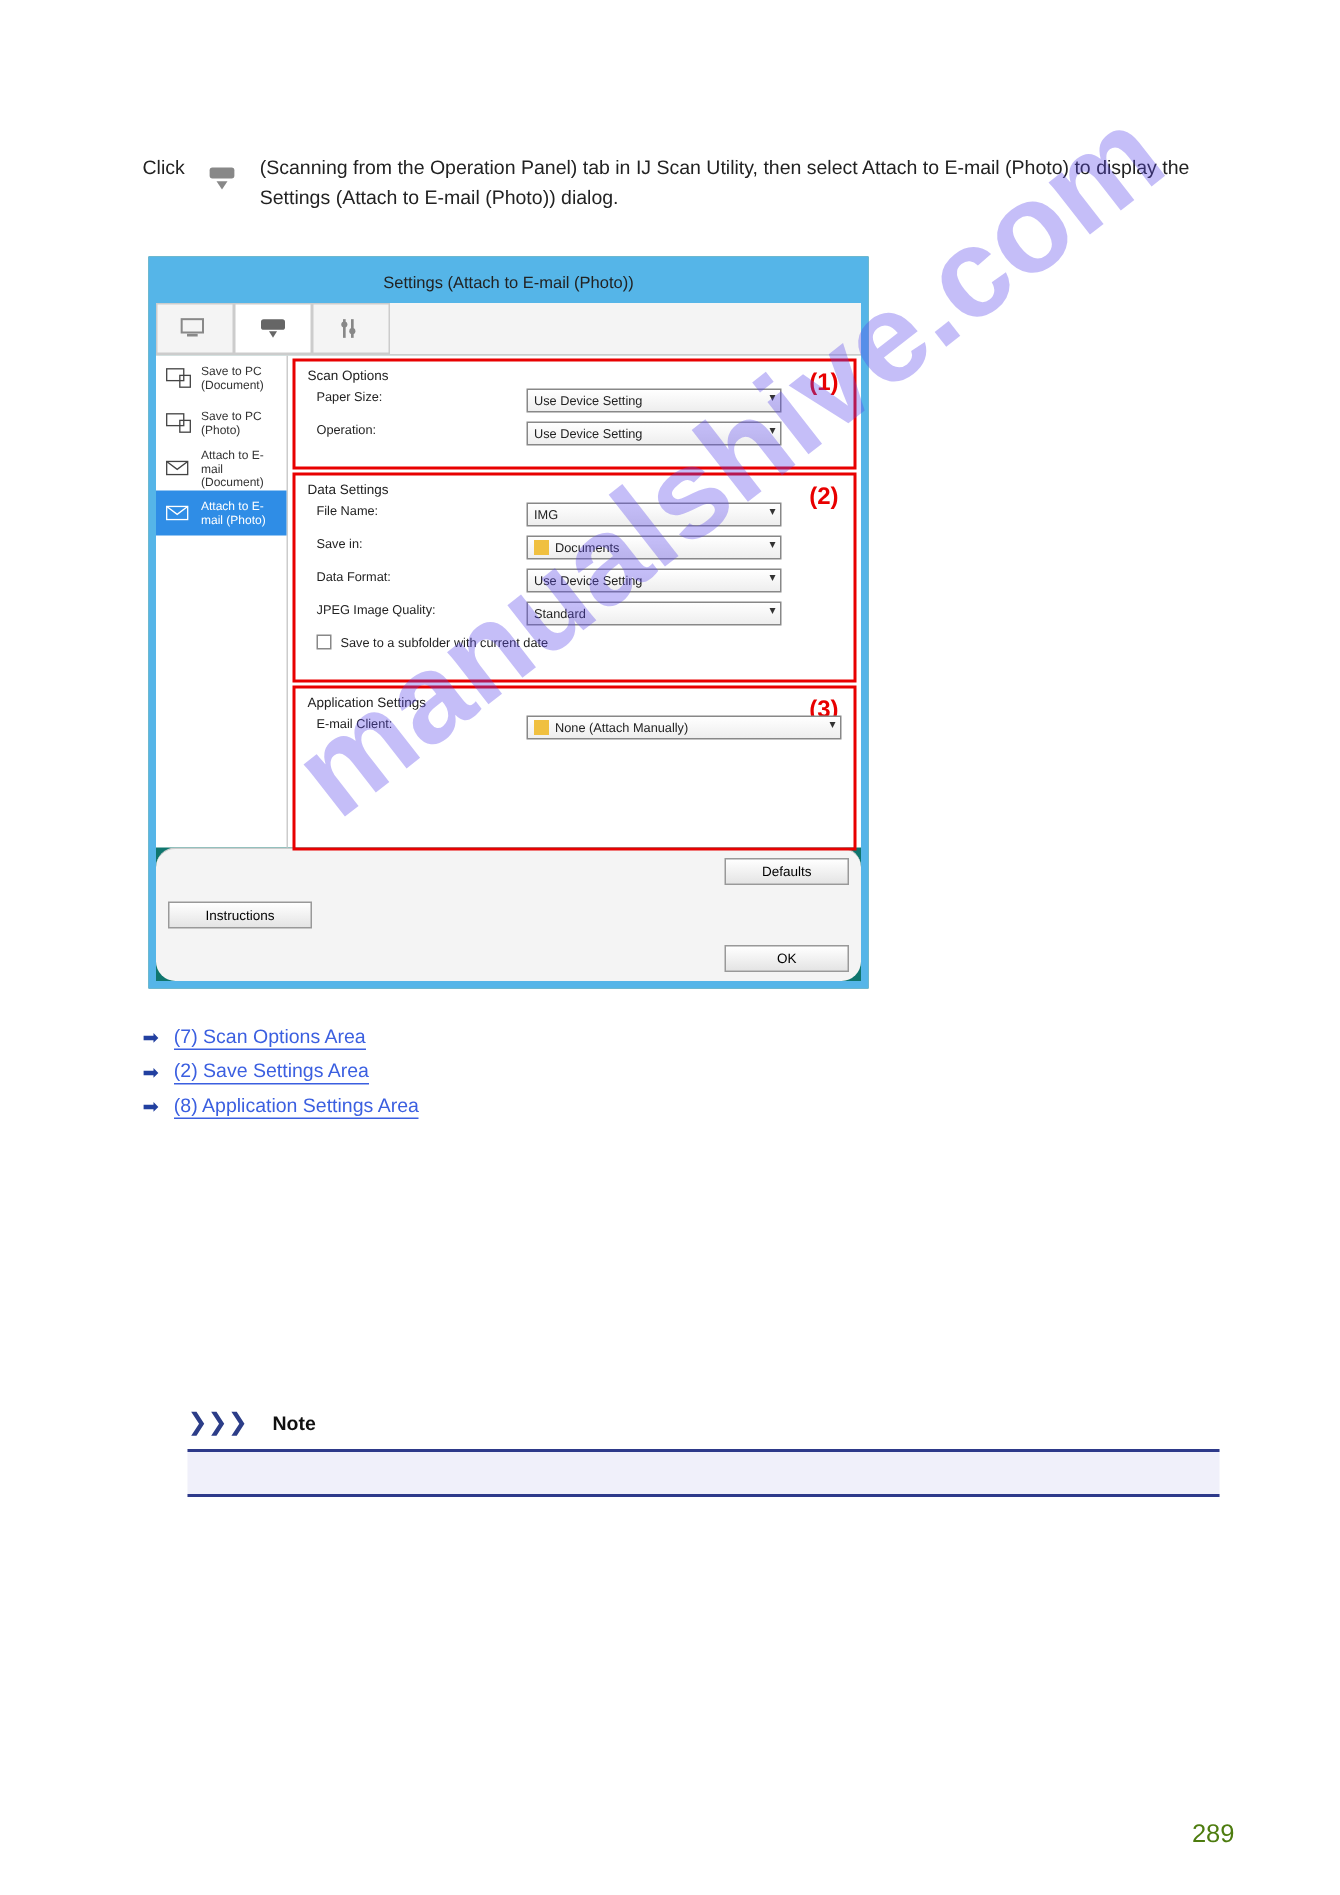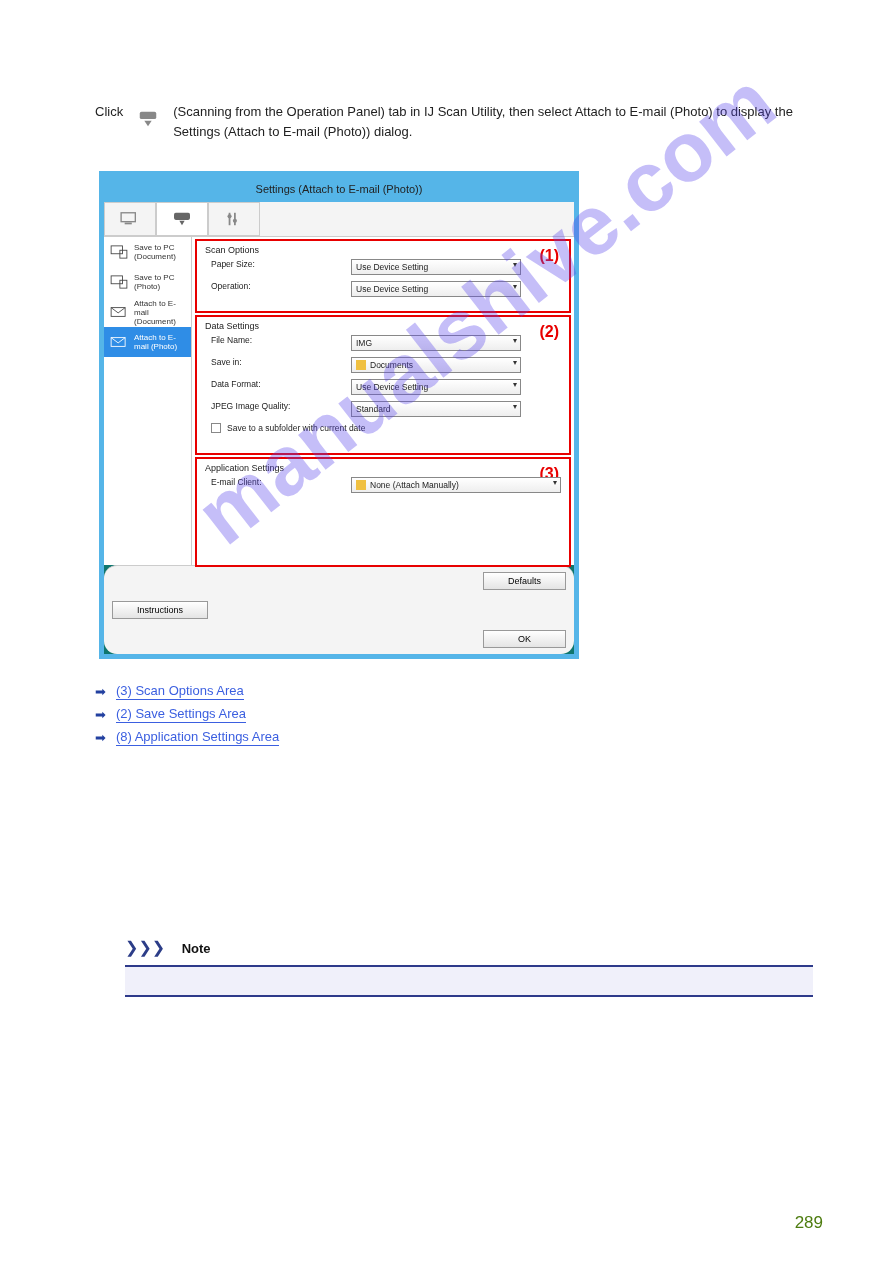--- a/index.html
+++ b/index.html
@@ -322,21 +322,21 @@
       <div class="footer-right">
         <div class="dbtn">Defaults</div>
         <div class="dbtn">OK</div>
       </div>
     </div>
   </div>
 
   <div class="arrow-list">
     <div class="arrow-row">
       <span class="arrow">➡</span>
-      <span class="arrow-link">(3) Scan Options Area</span>
+      <span class="arrow-link">(7) Scan Options Area</span>
     </div>
     <div class="arrow-row">
       <span class="arrow">➡</span>
       <span class="arrow-link">(2) Save Settings Area</span>
     </div>
     <div class="arrow-row">
       <span class="arrow">➡</span>
       <span class="arrow-link">(8) Application Settings Area</span>
     </div>
   </div>

